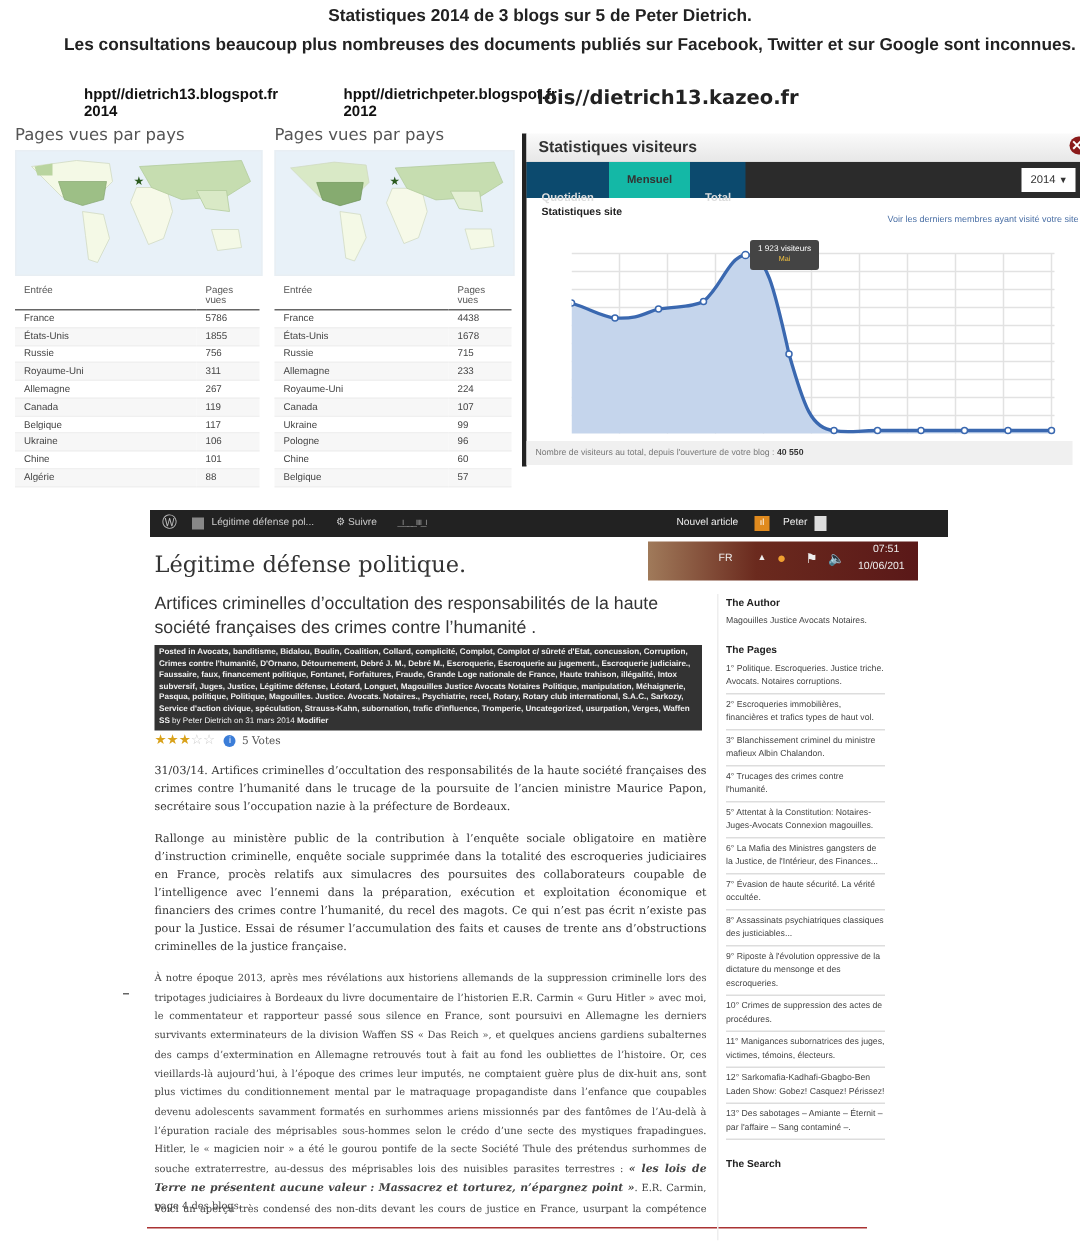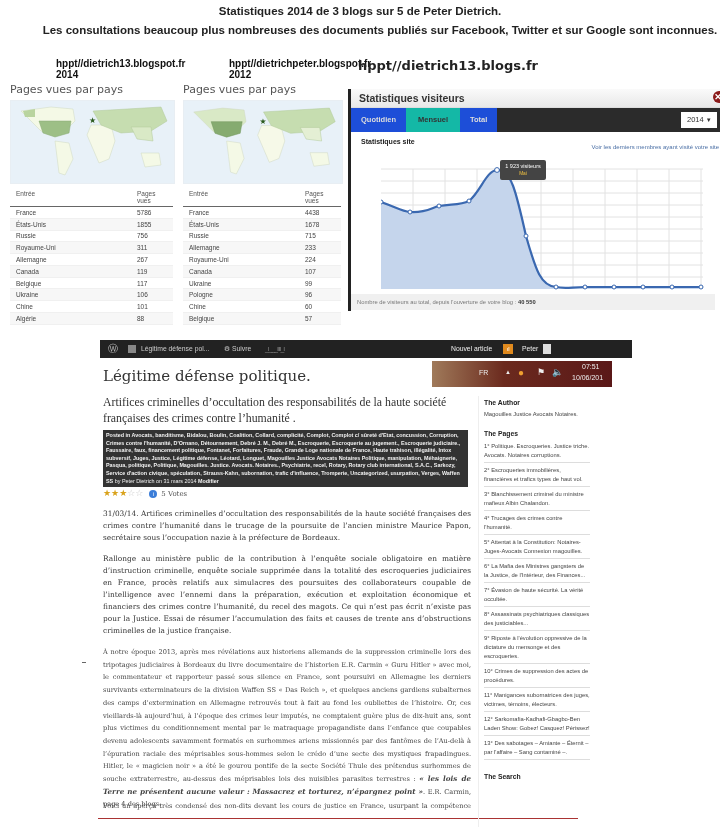--- a/index.html
+++ b/index.html
@@ -15,33 +15,33 @@
   .stat-table th { font-weight:normal; text-align:left; color:#555; padding:2px 6px; border-bottom:1px solid #666; vertical-align:top; }
   .stat-table td { padding:1.9px 6px; border-bottom:1px solid #f0f0f0; }
   .stat-table tr:nth-child(even) td { background:#f7f7f7; }
   .stat-table td.num, .stat-table th.num { text-align:left; width:30px; }
 
   .kz-url { left:358px; top:58px; font-weight:bold; font-size:13px; font-family:"DejaVu Sans", sans-serif; }
   .kz-panel { left:348px; top:89px; width:372px; height:222px; border-left:3px solid #222; background:#fff; }
   .kz-head { height:18px; background:linear-gradient(#fafafa,#e8e8e8); font-size:10.5px; font-weight:bold; color:#333; padding-left:8px; line-height:18px; border-bottom:1px solid #ddd; position:relative;}
   .kz-close { position:absolute; right:0; top:2px; width:10px; height:12px; border-radius:6px 0 0 6px; background:#8b1a1a; color:#fff; font-size:9px; line-height:12px; text-align:center; }
   .kz-tabs { height:24px; background:#2b2b2b; display:flex; font-size:7.5px; font-weight:bold; position:relative; }
-  .kz-tab { padding:0 10px; line-height:24px; color:#ddd; background:#1d4ed8; }
+  .kz-tab { padding:12px 10px; line-height:24px; color:#ddd; background:#0c4a6e; }
   .kz-tab.active { background:#14b8a6; color:#333; padding:0 12px; }
   .kz-year { position:absolute; right:6px; top:4px; height:16px; width:30px; background:#fff; font-size:7.5px; color:#333; line-height:16px; padding-left:6px; font-weight:normal; }
   .kz-site { font-size:7px; font-weight:bold; color:#222; padding:6px 0 0 10px; }
   .kz-link { position:absolute; right:4px; top:55px; font-size:6px; color:#4a6fa5; }
   .kz-foot { position:absolute; left:0; right:8px; top:205px; height:16px; background:#f0f0f0; font-size:5.8px; color:#777; line-height:16px; padding-left:6px; }
   .kz-foot b { color:#333; }
 
   .wp-bar { left:100px; top:340px; width:532px; height:18px; background:#222; color:#ccc; font-size:6.8px; }
   .wp-bar .it { position:absolute; top:0; line-height:18px; }
   .taskbar { left:432px; top:361px; width:180px; height:26px; background:linear-gradient(90deg,#a07a5a 0%,#6b2a1e 40%,#5a1818 100%); color:#eee; font-size:7px; }
   .post-title { left:103px; top:367px; font-family:"DejaVu Serif", serif; font-size:15px; color:#333; }
-  .post-sub { left:103px; top:394px; width:370px; font-family:Liberation Serif, serif; font-size:11.8px; color:#333; line-height:16px; }
+  .post-sub { left:103px; top:394px; width:370px; font-family:Liberation Sans, sans-serif; font-size:11.8px; color:#333; line-height:16px; }
   .tags { left:103px; top:430px; width:365px; background:#333; color:#f2f2f2; font-size:5.4px; line-height:7.6px; padding:2px 3px; box-sizing:border-box; font-weight:bold; }
   .tags .by { font-weight:normal; }
   .rating { left:103px; top:488px; font-size:7px; color:#555; }
   .star { color:#d9a21b; font-size:9px; }
   .star.off { color:#ccc; }
   .info-dot { display:inline-block; width:8px; height:8px; border-radius:4px; background:#3b7dd8; color:#fff; font-size:6px; text-align:center; line-height:8px; vertical-align:middle; margin:0 2px 0 4px; }
   .body-bold { left:103px; width:368px; font-family:"DejaVu Serif", serif; font-size:7.4px; font-weight:normal; color:#333; line-height:12px; text-align:justify; }
   .body-txt { left:103px; width:368px; font-family:"DejaVu Serif", serif; font-size:6.6px; color:#444; line-height:12.7px; text-align:justify; }
   .sidebar { left:478px; top:396px; width:112px; font-size:5.8px; color:#444; line-height:9px; border-left:1px solid #eee; padding-left:5px; box-sizing:border-box; height:431px; }
   .sb-h { font-weight:bold; font-size:6.8px; color:#222; margin:2px 0 3px; }
@@ -183,21 +183,21 @@
           <td class="num">60</td>
         </tr>
       <tr>
           <td>Belgique</td>
           <td class="num">57</td>
         </tr>
     </tbody>
   </table>
 </div>
 
-<div class="abs kz-url">hppt//dietrich13.blogs.fr</div>
+<div class="abs kz-url">lois//dietrich13.kazeo.fr</div>
 <div class="abs kz-panel">
   <div class="kz-head">
     <span>Statistiques visiteurs</span>
     <span class="kz-close">✕</span>
   </div>
   <div class="kz-tabs">
     <div class="kz-tab">Quotidien</div>
     <div class="kz-tab active">Mensuel</div>
     <div class="kz-tab">Total</div>
     <div class="kz-year"><span>2014</span> <span style="font-size:6px;">▼</span></div>

